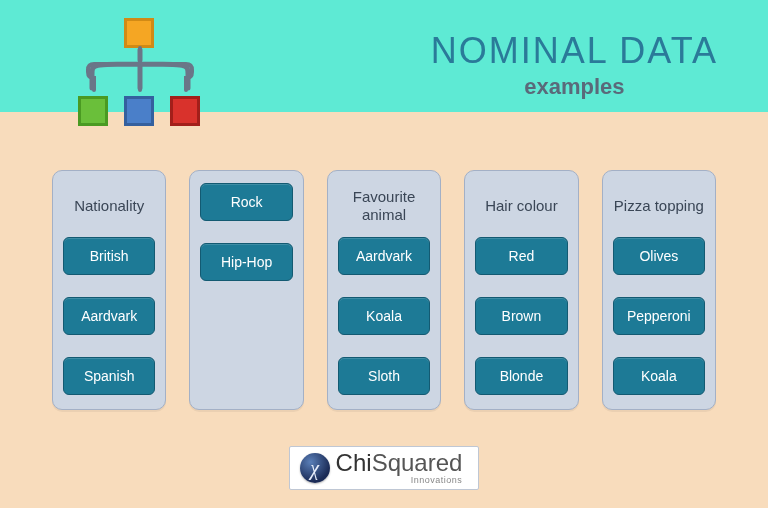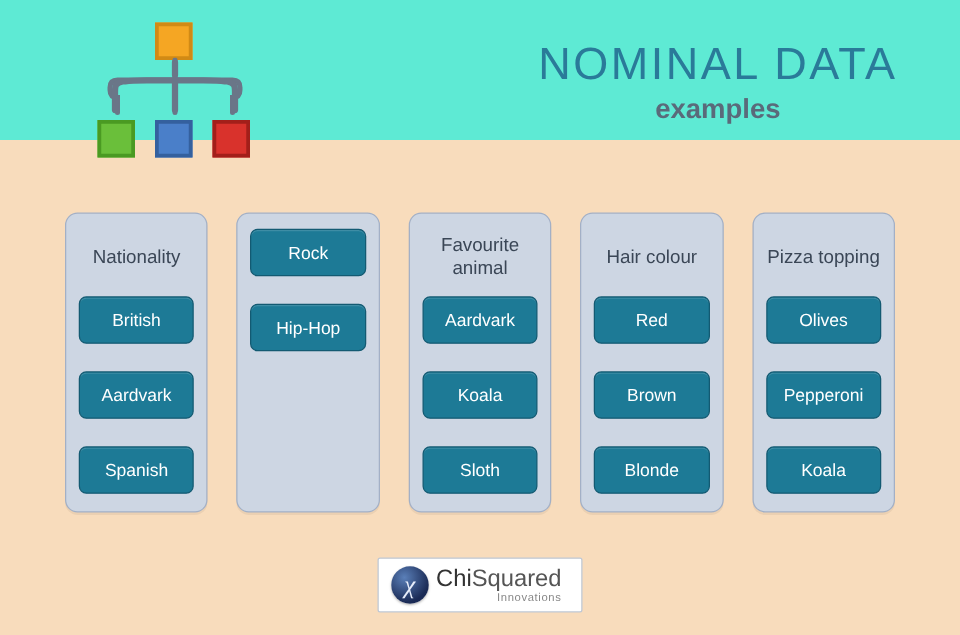--- a/index.html
+++ b/index.html
@@ -129,21 +129,21 @@
     align-items: center;
     justify-content: center;
     box-shadow: 0 1px 2px rgba(0,0,0,.3);
   }
   .logo-text {
     display: flex;
     flex-direction: column;
     line-height: 1;
   }
   .logo-main {
-    font-size: 19px;
+    font-size: 24px;
     color: #333;
     font-weight: 400;
   }
   .logo-main .squared {
     color: #555;
     font-weight: 300;
   }
   .logo-sub {
     font-size: 9px;
     color: #888;

